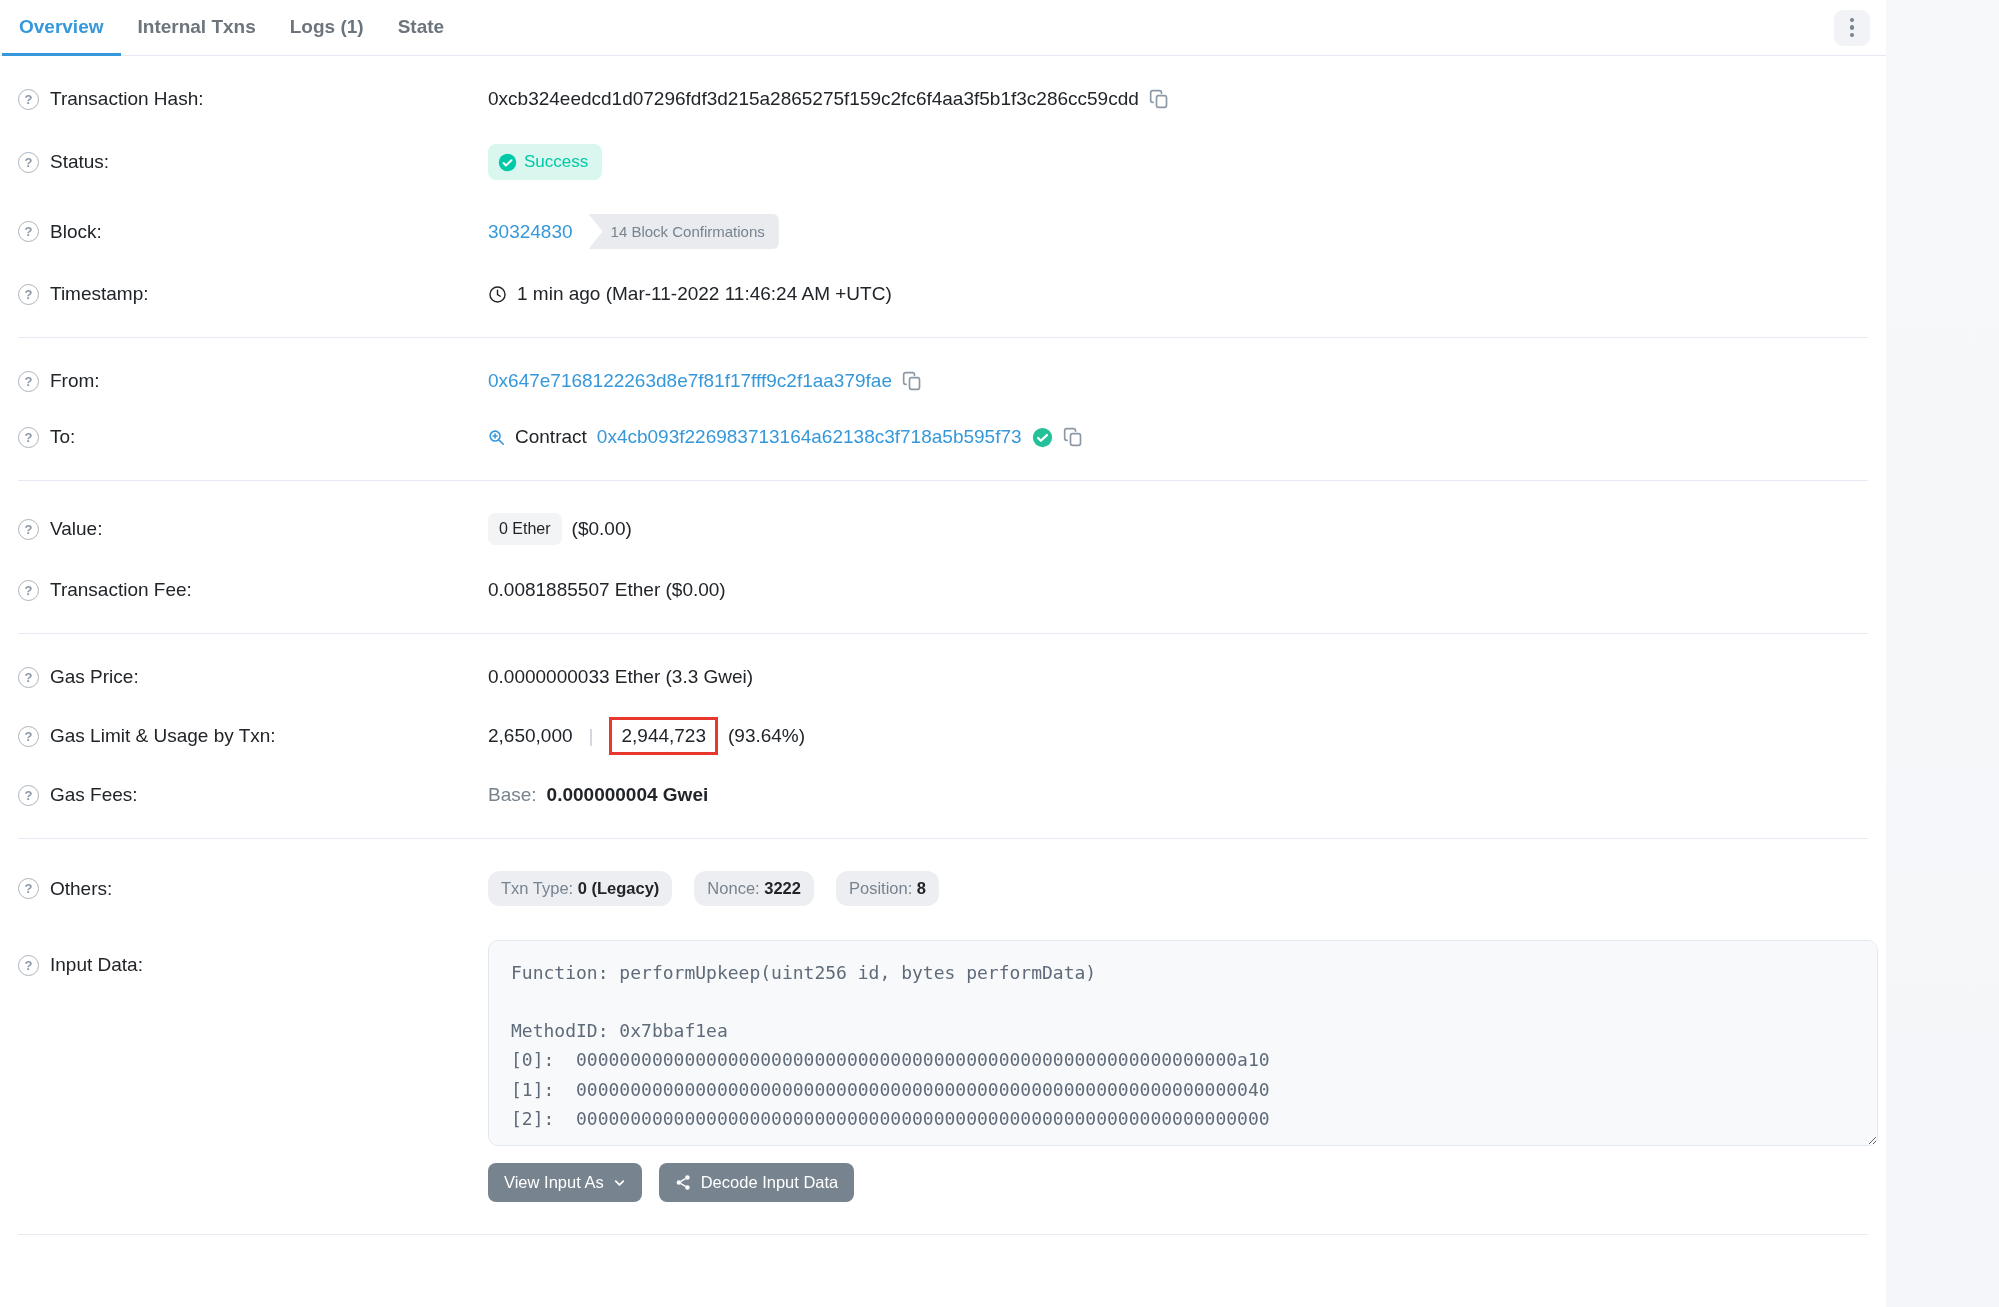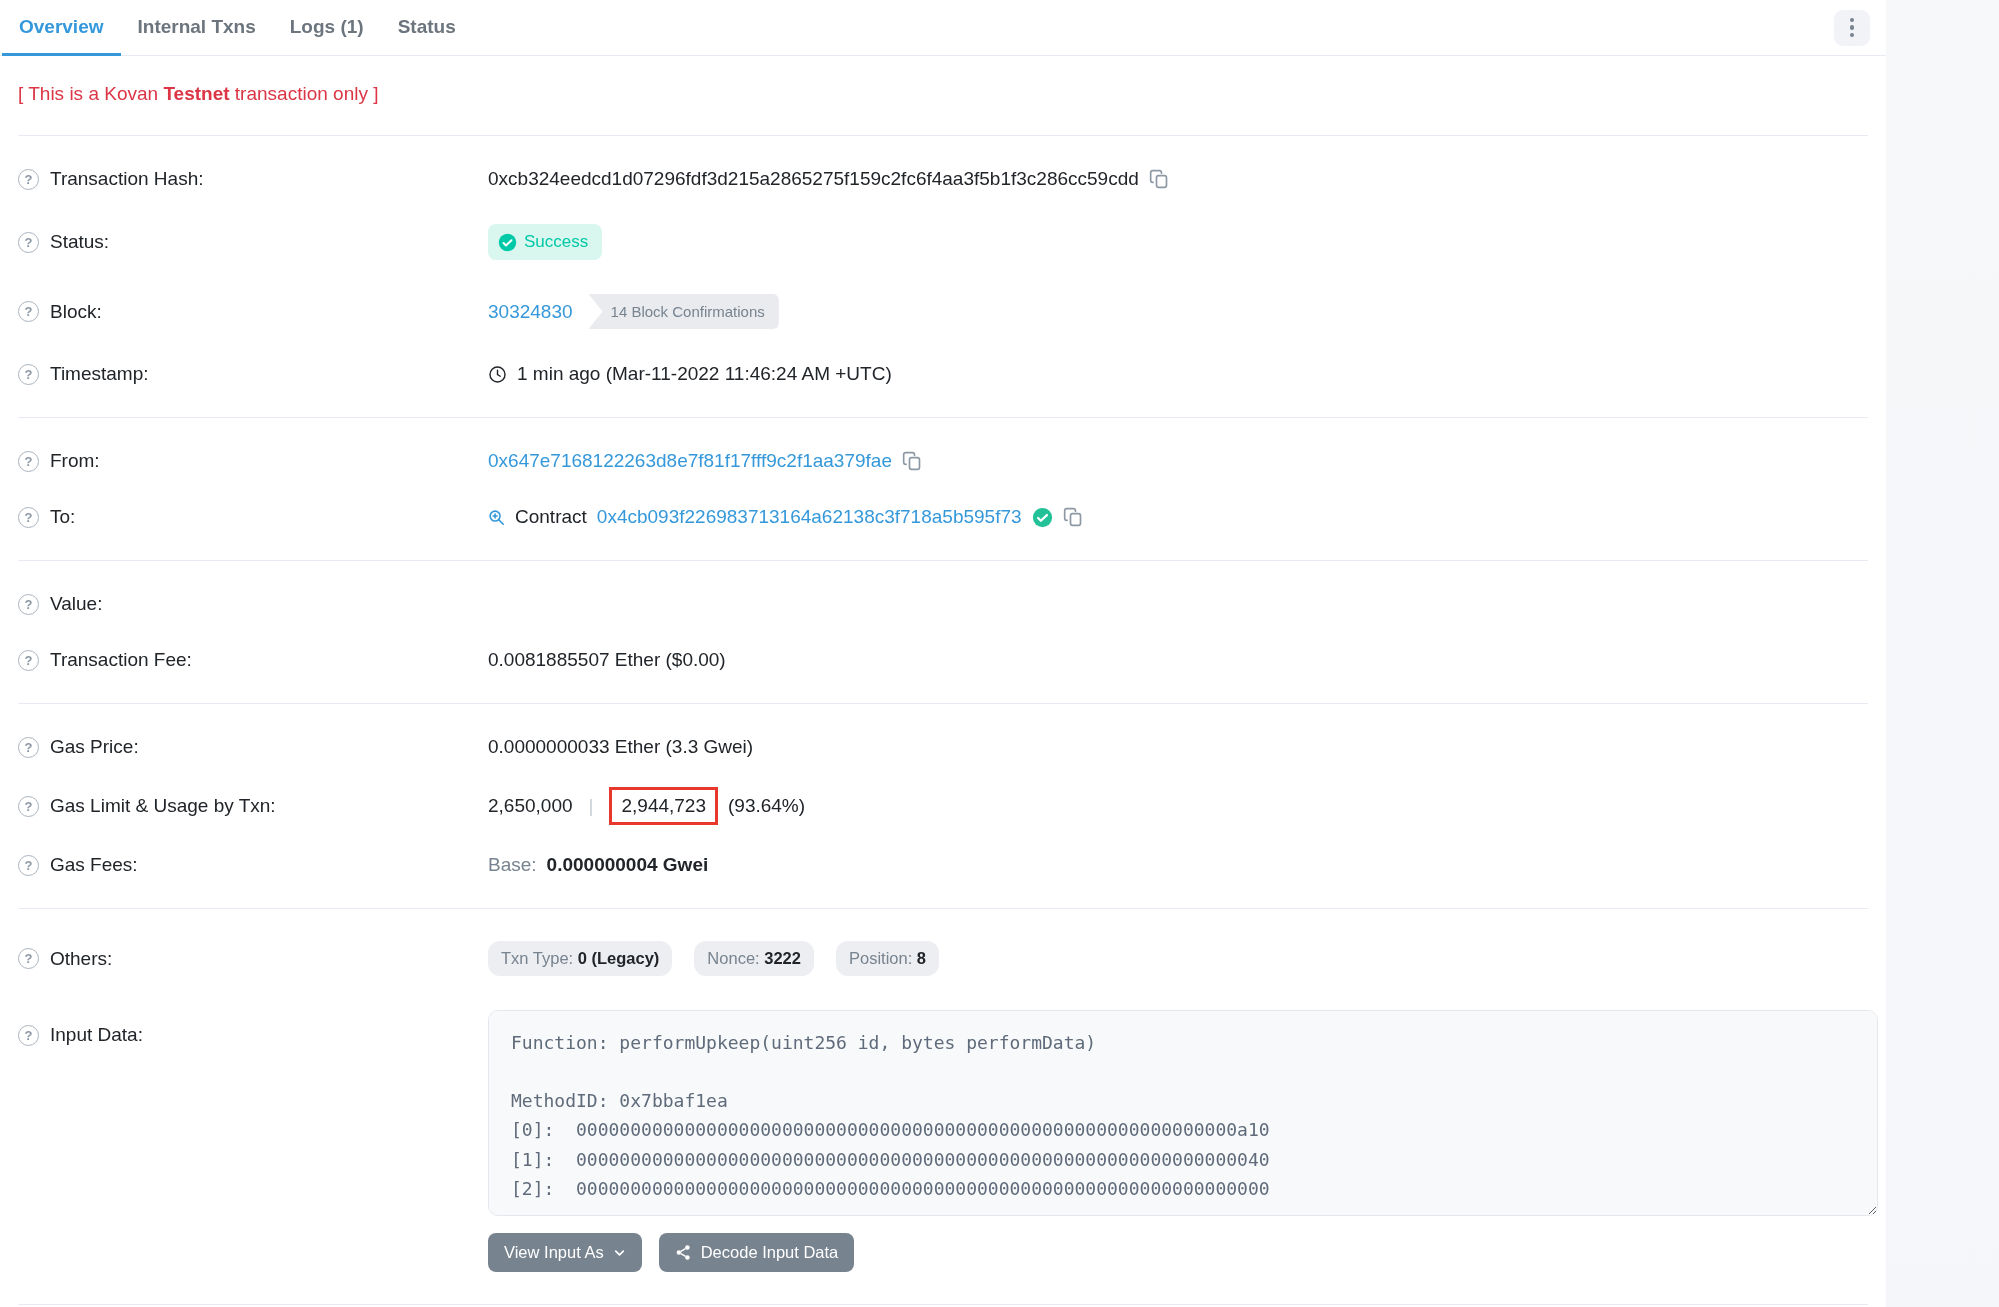--- a/index.html
+++ b/index.html
@@ -110,35 +110,30 @@
 </head>
 <body>
 
 <div class="viewport">
   <div class="card">
 
     <div class="tabbar">
       <div class="tab active">Overview</div>
       <div class="tab">Internal Txns</div>
       <div class="tab">Logs (1)</div>
-      <div class="tab">Status</div>
+      <div class="tab">State</div>
       <div class="kebab-btn">
         <i></i>
         <i></i>
         <i></i>
       </div>
     </div>
 
     <div class="content">
 
-      <div class="warning-section">
-        <div class="warning">
-          <span>[ This is a Kovan </span><b>Testnet</b><span> transaction only ]</span>
-        </div>
-      </div>
 
       <div class="section">
 
         <div class="row">
           <div class="label-col">
             <span class="help-icon">?</span>
             <span>Transaction Hash:</span>
           </div>
           <div class="value-col">
             <span>0xcb324eedcd1d07296fdf3d215a2865275f159c2fc6f4aa3f5b1f3c286cc59cdd</span>
@@ -234,20 +229,24 @@
             </span>
           </div>
         </div>
       </div>
 
       <div class="section">
         <div class="row">
           <div class="label-col">
             <span class="help-icon">?</span>
             <span>Value:</span>
+          </div>
+          <div class="value-col">
+            <span class="badge-gray">0 Ether</span>
+            <span>($0.00)</span>
           </div>
         </div>
 
         <div class="row">
           <div class="label-col">
             <span class="help-icon">?</span>
             <span>Transaction Fee:</span>
           </div>
           <div class="value-col">
             <span>0.0081885507 Ether ($0.00)</span>

